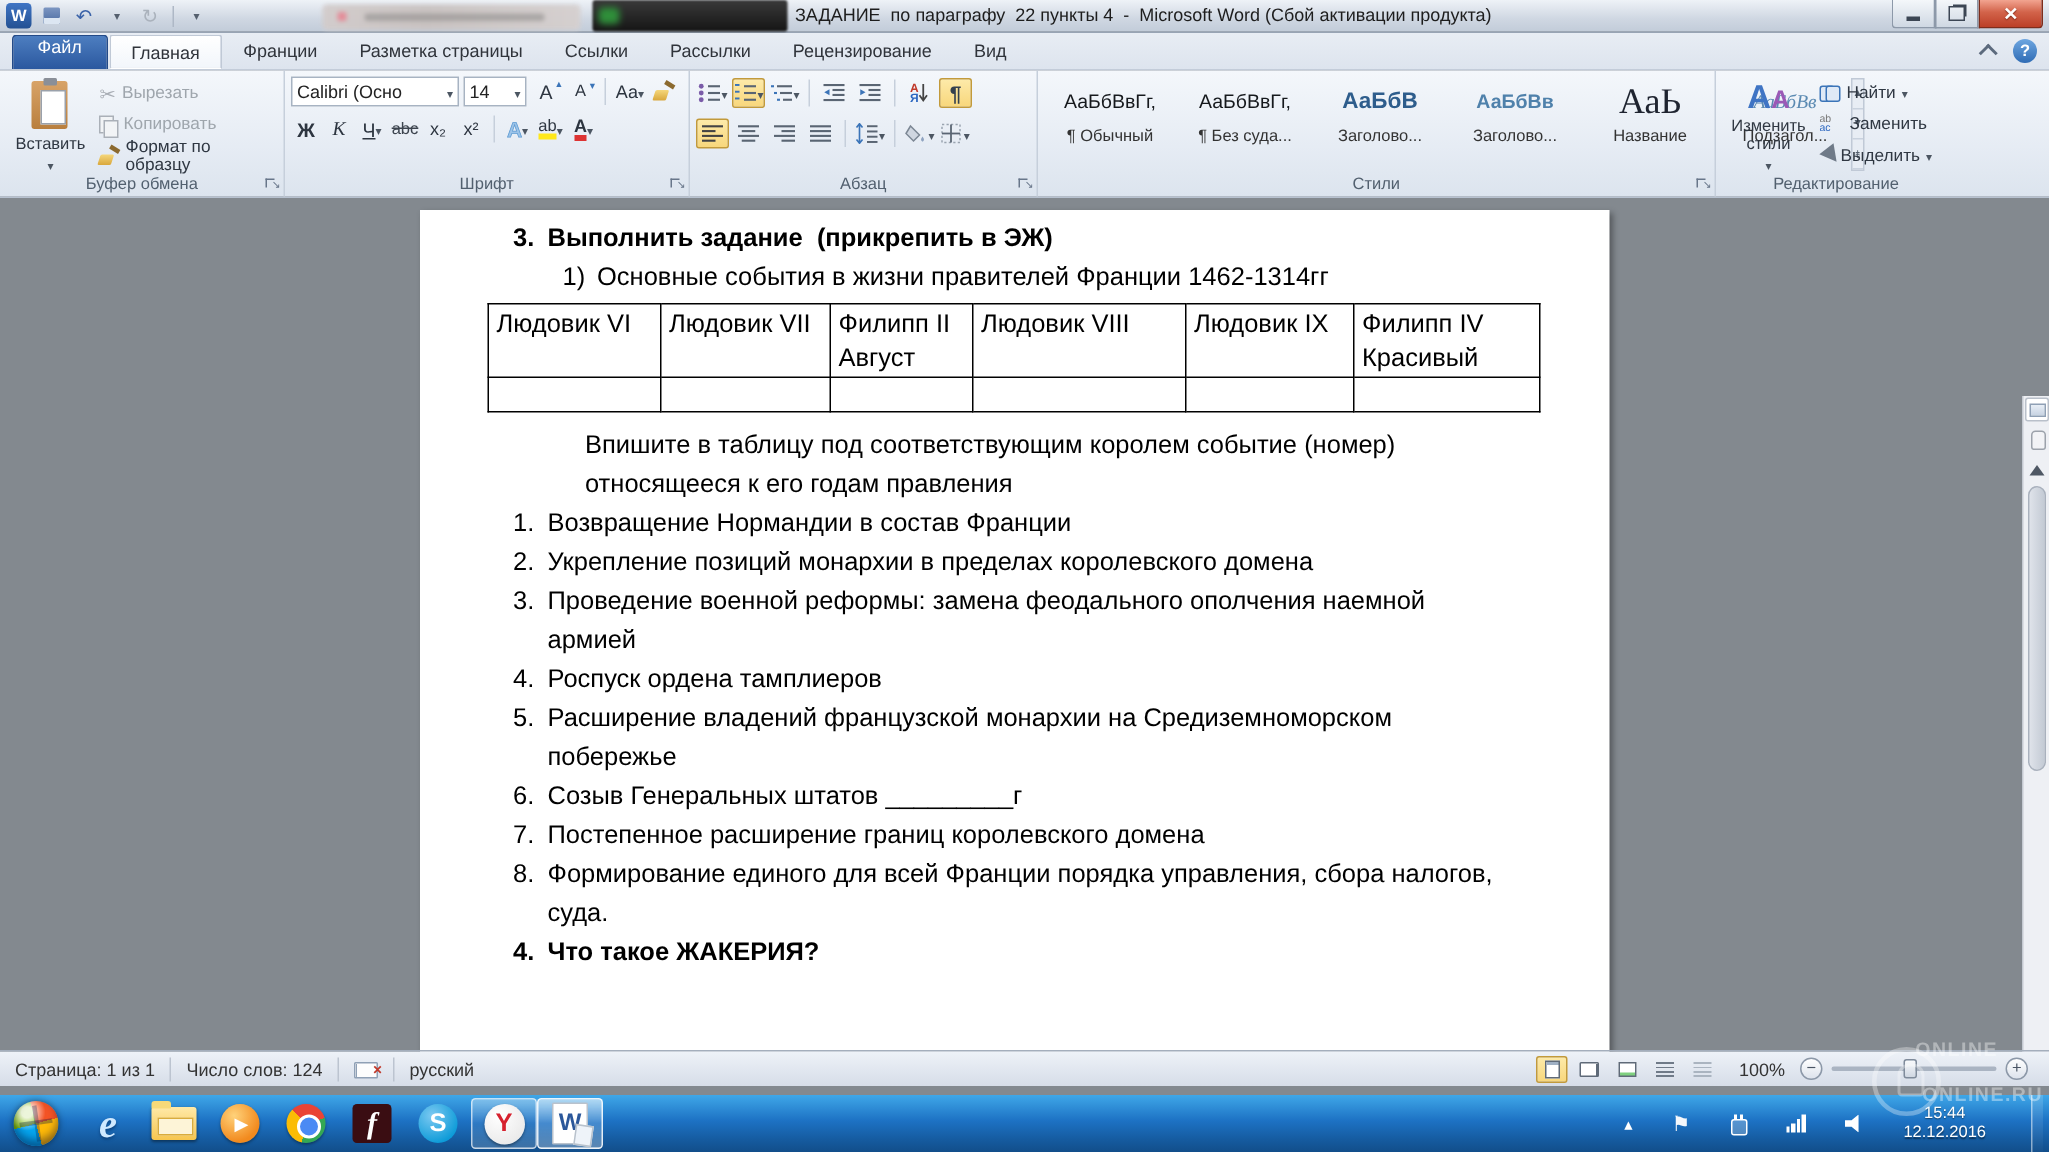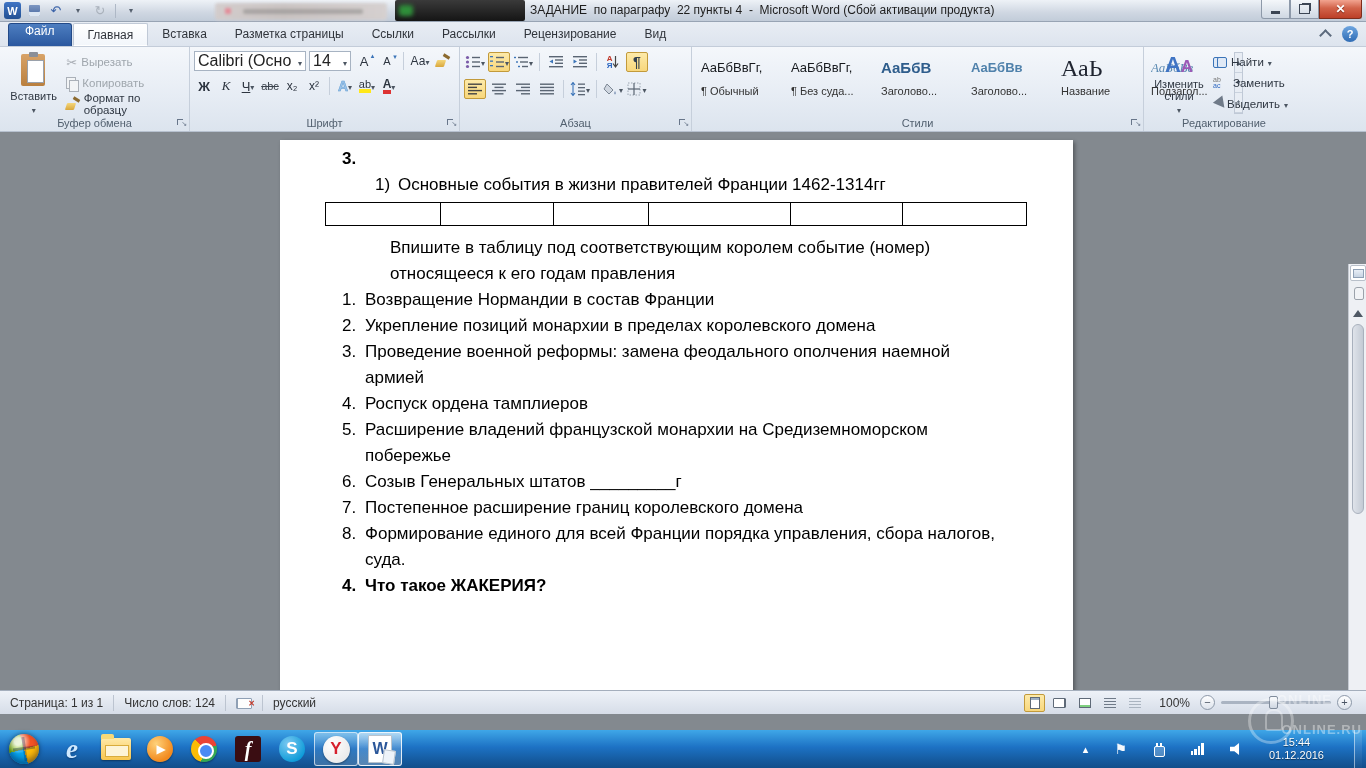--- a/index.html
+++ b/index.html
@@ -77,21 +77,21 @@
   .srow.disabled .slabel { color:#9fa6ad; }
   .g-scissors::before { content:"✂"; color:#a9aeb5; font-size:13px; }
   .g-copy { width:12px; height:13px; position:relative; }
   .g-copy::before, .g-copy::after { content:""; position:absolute; width:8px; height:10px; background:#f2f4f6; border:1px solid #aab0b8; }
   .g-copy::before { left:0; top:0; } .g-copy::after { left:3px; top:3px; }
   .g-brush { width:14px; height:13px; position:relative; }
   .g-brush::before { content:""; position:absolute; left:0; bottom:1px; width:9px; height:7px; background:linear-gradient(#f5d77b,#d9a73c); transform:skewX(-18deg); border-radius:1px; }
   .g-brush::after { content:""; position:absolute; right:0; top:0; width:7px; height:3px; background:#8c6a2f; transform:rotate(32deg); }
 
   .fontrow1 { display:flex; align-items:center; gap:3px; height:22px; }
-  .combo { background:#fff; border:1px solid #a7b3c2; height:20px; display:flex; align-items:center; padding:0 3px; font-size:16px; color:#222; }
+  .combo { background:#fff; border:1px solid #a7b3c2; height:20px; display:flex; align-items:center; padding:0 3px; font-size:12px; color:#222; }
   .combo .dcaret { margin-left:auto; padding-left:4px; }
   .combo.family { width:112px; }
   .combo.size { width:42px; }
   .tbtn { min-width:20px; height:20px; display:flex; align-items:center; justify-content:center; border-radius:2px; color:#2d3540; }
   .fontrow2 { display:flex; align-items:center; gap:2px; height:24px; margin-top:2px; }
   .bold-l { font-weight:bold; font-size:13px; }
   .italic-l { font-style:italic; font-family:"Liberation Serif",serif; font-size:13px; }
   .under-l { text-decoration:underline; font-size:13px; }
   .strike-l { text-decoration:line-through; font-size:11px; color:#3c444e; }
   .fx-l { color:#9cc3e8; font-weight:bold; font-size:14px; -webkit-text-stroke:.5px #5d9bd3; }
@@ -105,21 +105,21 @@
 
   .parrow { display:flex; align-items:center; gap:2px; height:24px; }
   .pbtn { min-width:22px; height:20px; display:flex; align-items:center; justify-content:center; border-radius:2px; position:relative; }
   .pbtn.active { background:linear-gradient(#fdeaa9,#f8d77c); border:1px solid #c29a3b; }
   .pbtn svg { display:block; }
   .sort-ico { font-size:8px; line-height:7px; font-weight:bold; text-align:center; }
   .sort-ico .a { color:#c0392b; } .sort-ico .z { color:#2b66c0; }
   .pilcrow-l { font-size:14px; font-weight:bold; color:#33404e; }
 
   .styles-strip { display:flex; gap:2px; }
-  .stylecard { width:88px; height:56px; border:1px solid transparent; border-radius:2px; padding:4px 4px 0; text-align:left; }
+  .stylecard { width:88px; height:56px; border:1px solid transparent; border-radius:2px; padding:4px 4px 0; text-align:center; }
   .stylecard .prev { font-size:13px; color:#16191d; white-space:nowrap; overflow:hidden; height:26px; line-height:26px; }
   .stylecard.h1 .prev { color:#2e5d8c; font-weight:bold; font-size:15px; }
   .stylecard.h2 .prev { color:#4f81ab; font-weight:bold; font-size:13px; }
   .stylecard.ttl .prev { font-size:24px; color:#1f2430; font-family:"Liberation Serif",serif; }
   .stylecard.sub .prev { font-style:italic; color:#5b8ab2; font-family:"Liberation Serif",serif; }
   .stylecard .sname { font-size:11px; color:#333; margin-top:4px; white-space:nowrap; overflow:hidden; }
   .styles-scroll { width:15px; display:flex; flex-direction:column; border:1px solid #c0c9d6; background:#e8edf4; margin:2px 0; }
   .sscr { flex:1; display:flex; align-items:center; justify-content:center; font-size:7px; color:#55606e; border-bottom:1px solid #c9d2de; }
 
   .edit-big { width:62px; display:flex; flex-direction:column; align-items:center; padding-top:4px; }
@@ -155,21 +155,21 @@
   .vscroll { position:absolute; right:0; top:132px; width:18px; height:574px; background:#eef0f4; border-left:1px solid #c5cad2; }
   .vs-top { width:16px; height:16px; margin:1px auto 0; background:#fff; border:1px solid #b9c0ca; border-radius:2px; position:relative; }
   .vs-top::before { content:""; position:absolute; left:2px; top:3px; width:9px; height:7px; background:linear-gradient(#e8eef6,#c7d3e2); border:1px solid #8fa0b5; }
   .vs-hand { width:14px; height:16px; margin:4px auto 0; position:relative; opacity:.7; }
   .vs-hand::before { content:""; position:absolute; left:3px; top:2px; width:8px; height:11px; border:1.5px solid #7a828d; border-radius:3px 3px 2px 2px; background:#f4f5f7; }
   .vs-up { width:14px; height:14px; margin:5px auto 0; display:flex; align-items:center; justify-content:center; }
   .vs-up::before { content:""; border-left:5px solid transparent; border-right:5px solid transparent; border-bottom:7px solid #4f5864; }
   .vs-thumb { width:12px; height:190px; margin:4px auto 0; background:linear-gradient(90deg,#dfe3ea,#c3cad4); border:1px solid #a9b1bd; border-radius:6px; }
 
   
-  .statusbar { position:absolute; left:0; bottom:54px; width:1366px; height:24px;
+  .statusbar { position:absolute; left:0; bottom:44px; width:1366px; height:24px;
     background:linear-gradient(#eef2f8,#d6dde8); border-top:1px solid #a4aebc; display:flex; align-items:center; font-size:12px; color:#333; }
   .sb-item { padding:0 10px; height:16px; line-height:16px; border-right:1px solid #bcc4d0; display:flex; align-items:center; gap:6px; }
   .sb-item.nb { border-right:none; }
   .g-book { width:16px; height:12px; position:relative; }
   .g-book::before { content:""; position:absolute; left:0; top:1px; width:14px; height:9px; background:#fdfdfd; border:1px solid #8fa0b5; border-radius:1px;
     box-shadow:inset 7px 0 0 -6px #8fa0b5; }
   .g-book::after { content:"✕"; position:absolute; right:-3px; bottom:-3px; color:#c0392b; font-size:8px; font-weight:bold; }
   .sb-right { margin-left:auto; display:flex; align-items:center; gap:4px; padding-right:14px; }
   .vbtn { width:21px; height:18px; border:1px solid transparent; border-radius:2px; display:flex; align-items:center; justify-content:center; }
   .vbtn.active { background:linear-gradient(#fdeaa9,#f8d77c); border-color:#c29a3b; }
@@ -262,21 +262,21 @@
   <div class="winbtns">
     <div class="wbtn min"></div>
     <div class="wbtn rest"></div>
     <div class="wbtn close"></div>
   </div>
 </div>
 
 <div class="tabrow">
   <div class="tab file">Файл</div>
   <div class="tab active">Главная</div>
-  <div class="tab">Вставка</div>
+  <div class="tab">Франции</div>
   <div class="tab">Разметка страницы</div>
   <div class="tab">Ссылки</div>
   <div class="tab">Рассылки</div>
   <div class="tab">Рецензирование</div>
   <div class="tab">Вид</div>
 </div>
 <div class="ribbon-mini"></div>
 <div class="helpbtn"></div>
 
 <div class="ribbon">
@@ -584,36 +584,45 @@
     </div>
   </div>
   <div style="flex:1"></div>
 </div>
 
 <div class="docarea">
   <div class="page">
 
     <div class="docline b" style="margin-left:62px">
       <span class="num">3.</span>
+      <span class="txt">Выполнить задание  (прикрепить в ЭЖ)</span>
     </div>
     <div class="docline" style="margin-left:95px">
       <span class="num">1)</span>
       <span class="txt">Основные события в жизни правителей Франции 1462-1314гг</span>
     </div>
 
     <table class="kings-table">
       <colgroup>
         <col style="width:115px">
           <col style="width:113px">
           <col style="width:95px">
         <col style="width:142px">
           <col style="width:112px">
           <col style="width:124px">
       </colgroup>
       <tbody>
+          <tr>
+        <th>Людовик VI</th>
+        <th>Людовик VII</th>
+        <th>Филипп II Август</th>
+        <th>Людовик VIII</th>
+        <th>Людовик IX</th>
+        <th>Филипп IV Красивый</th>
+      </tr>
       <tr>
         <td></td>
         <td></td>
         <td></td>
         <td></td>
         <td></td>
         <td></td>
       </tr>
     </tbody>
       </table>
@@ -747,21 +756,21 @@
     <span class="tr-power"></span>
     <span class="tr-net">
         <span class="b1"></span>
         <span class="b2"></span>
         <span class="b3"></span>
         <span class="b4"></span>
       </span>
     <span class="tr-vol"></span>
     <div class="clock">
       <div>15:44</div>
-      <div>01.12.2016</div>
+      <div>12.12.2016</div>
     </div>
     <div class="showdesk"></div>
   </div>
 </div>
 
 <div class="watermark">
   <div class="wm-bulb"></div>
   <div class="wm-t1">ONLINE</div>
   <div class="wm-t2">ONLINE.RU</div>
 </div>

